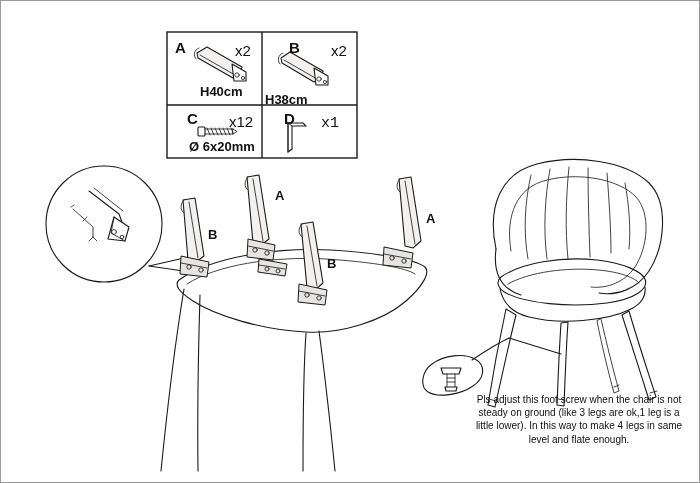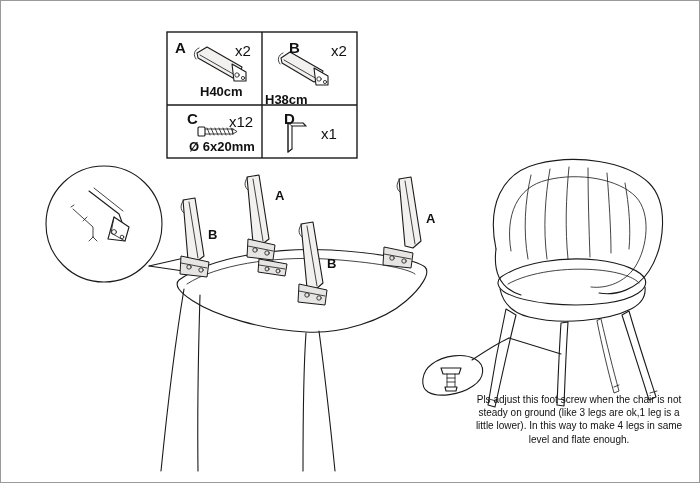--- a/index.html
+++ b/index.html
@@ -265,21 +265,21 @@
 
   <div class="lbl lbl-letter" style="left:288px; top:38px;">B</div>
   <div class="lbl lbl-qty" style="left:330px; top:41px;">x2</div>
   <div class="lbl lbl-dim" style="left:264px; top:92px;">H38cm</div>
 
   <div class="lbl lbl-letter" style="left:186px; top:109px;">C</div>
   <div class="lbl lbl-qty" style="left:228px; top:112px;">x12</div>
   <div class="lbl lbl-dim" style="left:188px; top:139px;">Ø 6x20mm</div>
 
   <div class="lbl lbl-letter" style="left:283px; top:109px;">D</div>
-  <div class="lbl lbl-qty" style="left:320px; top:124px;">x1</div>
+  <div class="lbl lbl-qty" style="left:320px; top:114px;font-family:Liberation Mono, monospace;">x1</div>
 
   <div class="lbl lbl-callout" style="left:274px; top:188px;">A</div>
   <div class="lbl lbl-callout" style="left:207px; top:227px;">B</div>
   <div class="lbl lbl-callout" style="left:326px; top:256px;">B</div>
   <div class="lbl lbl-callout" style="left:425px; top:211px;">A</div>
 
   <div class="note">Pls adjust this foot screw when the chair is not steady on ground (like 3 legs are ok,1 leg is a little lower). In this way to make 4 legs in same level and flate enough.</div>
 
 </div>
 

